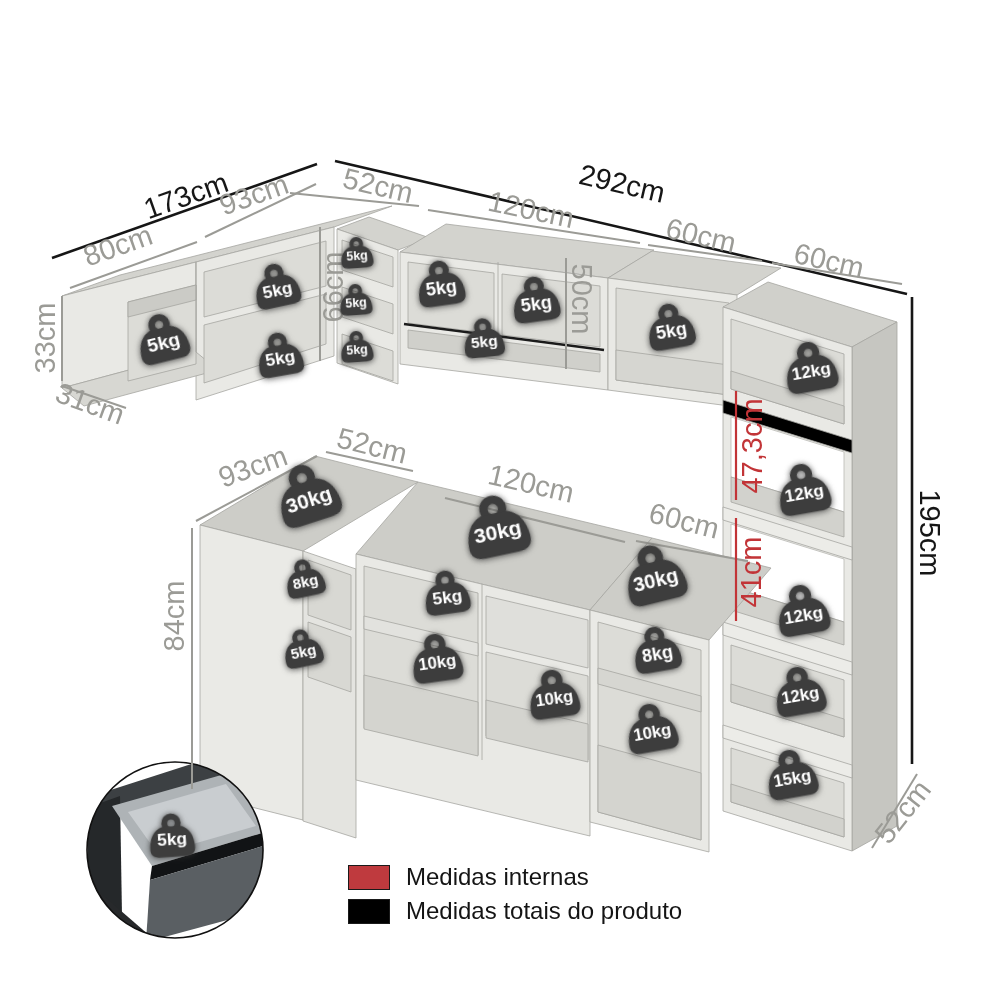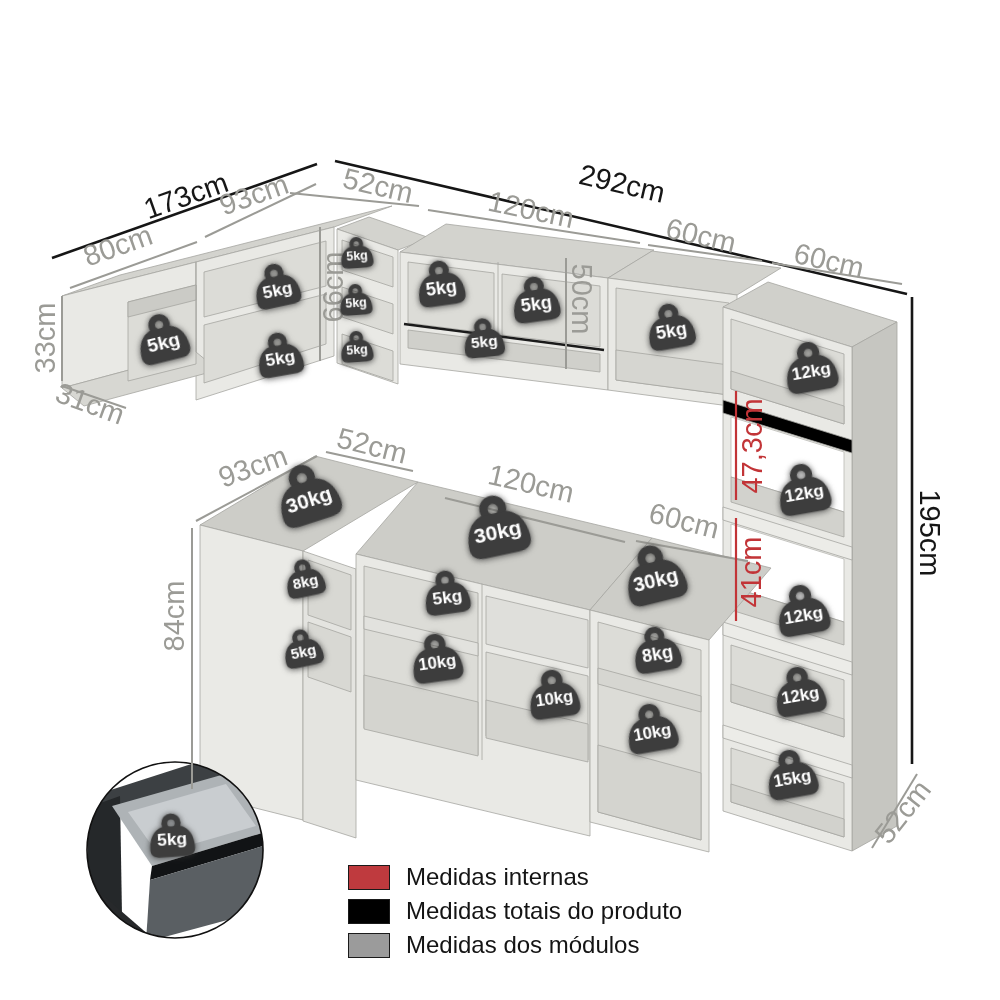--- a/index.html
+++ b/index.html
@@ -350,19 +350,15 @@
 
   <div class="layer" id="legend">
       <div class="leg-row" style="left: 348px; top: 897px;">
         <div class="leg-swatch" style="background: rgb(0, 0, 0);"></div>
         <div class="leg-label">Medidas totais do produto</div>
       </div>
       <div class="leg-row" style="left: 348px; top: 863px;">
         <div class="leg-swatch" style="background: rgb(191, 58, 62);"></div>
         <div class="leg-label">Medidas internas</div>
       </div>
-      <div class="leg-row" style="left: 348px; top: 931px;">
-        <div class="leg-swatch" style="background: rgb(155, 155, 155);"></div>
-        <div class="leg-label">Medidas dos módulos</div>
-      </div>
     </div>
 
 </div>
 
 </body></html>

